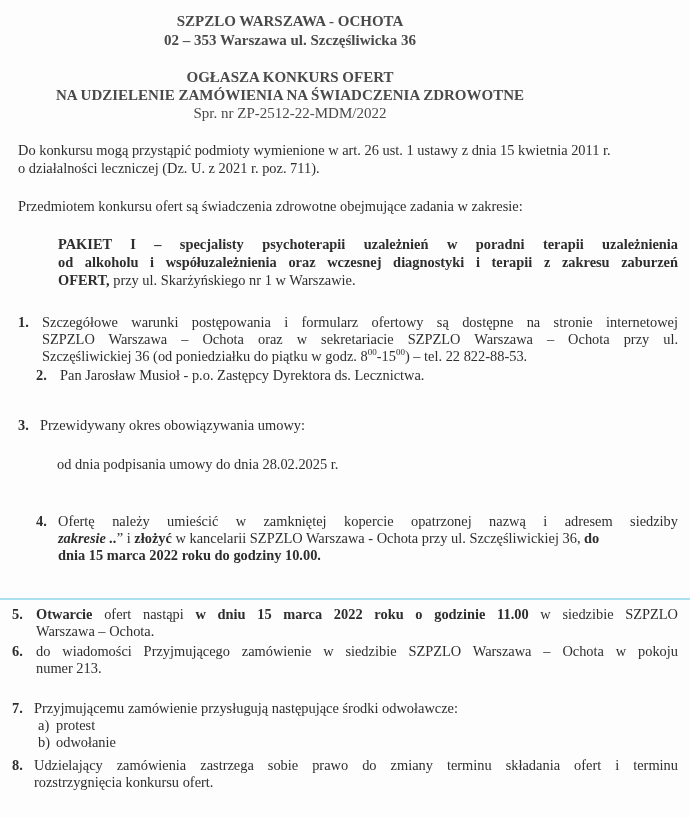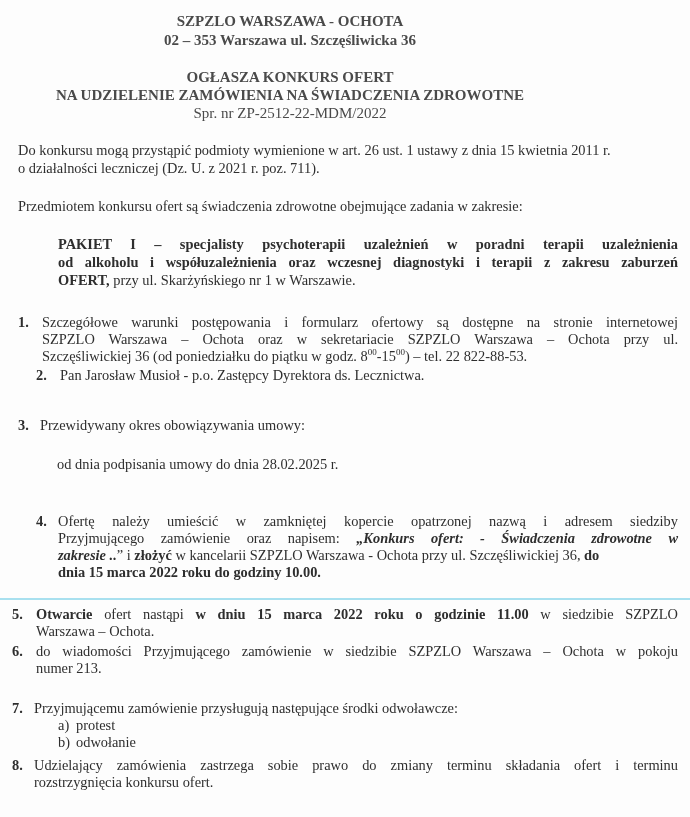--- a/index.html
+++ b/index.html
@@ -63,21 +63,20 @@
   <div style="margin-left:22px;">
     <span style="display:block;">Przewidywany okres obowiązywania umowy:</span>
   </div>
 </div>
 <div class="abs" style="left:57px; top:456px;">od dnia podpisania umowy do dnia 28.02.2025 r.</div>
 
 <div class="abs" style="left:36px; top:513px; width:642px;">
   <span class="num" style="left:0;">4.</span>
   <div style="margin-left:22px;">
     <span class="jl">Ofertę należy umieścić w zamkniętej kopercie opatrzonej nazwą i adresem siedziby</span>
-    <span class="jl"><span>Przyjmującego zamówienie oraz napisem: </span><b><i>„Konkurs ofert: - Świadczenia zdrowotne w</i></b></span>
     <span style="display:block;"><b><i>zakresie ..</i></b><span>”  i </span><b>złożyć</b><span> w kancelarii SZPZLO Warszawa - Ochota przy ul. Szczęśliwickiej 36,  </span><b class="u">do</b></span>
     <span style="display:block;"><b class="u">dnia 15 marca 2022 roku do godziny 10.00.</b></span>
   </div>
 </div>
 
 <div class="rule"></div>
 
 <div class="abs" style="left:12px; top:606px; width:666px;">
   <span class="num" style="left:0;">5.</span>
   <div style="margin-left:24px;">
@@ -91,21 +90,21 @@
   <div style="margin-left:24px;">
     <span class="jl">do wiadomości Przyjmującego zamówienie w siedzibie SZPZLO Warszawa – Ochota w pokoju</span>
     <span style="display:block;">numer 213.</span>
   </div>
 </div>
 
 <div class="abs" style="left:12px; top:700px; width:666px;">
   <span class="num" style="left:0;">7.</span>
   <div style="margin-left:22px;">
     <span style="display:block;">Przyjmującemu zamówienie przysługują następujące środki odwoławcze:</span>
-    <div style="margin-left:24px;">
+    <div style="margin-left:4px;">
       <div><span style="display:inline-block; width:18px;">a)</span><span>protest</span></div>
       <div><span style="display:inline-block; width:18px;">b)</span><span>odwołanie</span></div>
     </div>
   </div>
 </div>
 
 <div class="abs" style="left:12px; top:757px; width:666px;">
   <span class="num" style="left:0;">8.</span>
   <div style="margin-left:22px;">
     <span class="jl">Udzielający zamówienia zastrzega sobie prawo do zmiany terminu składania ofert i terminu</span>

